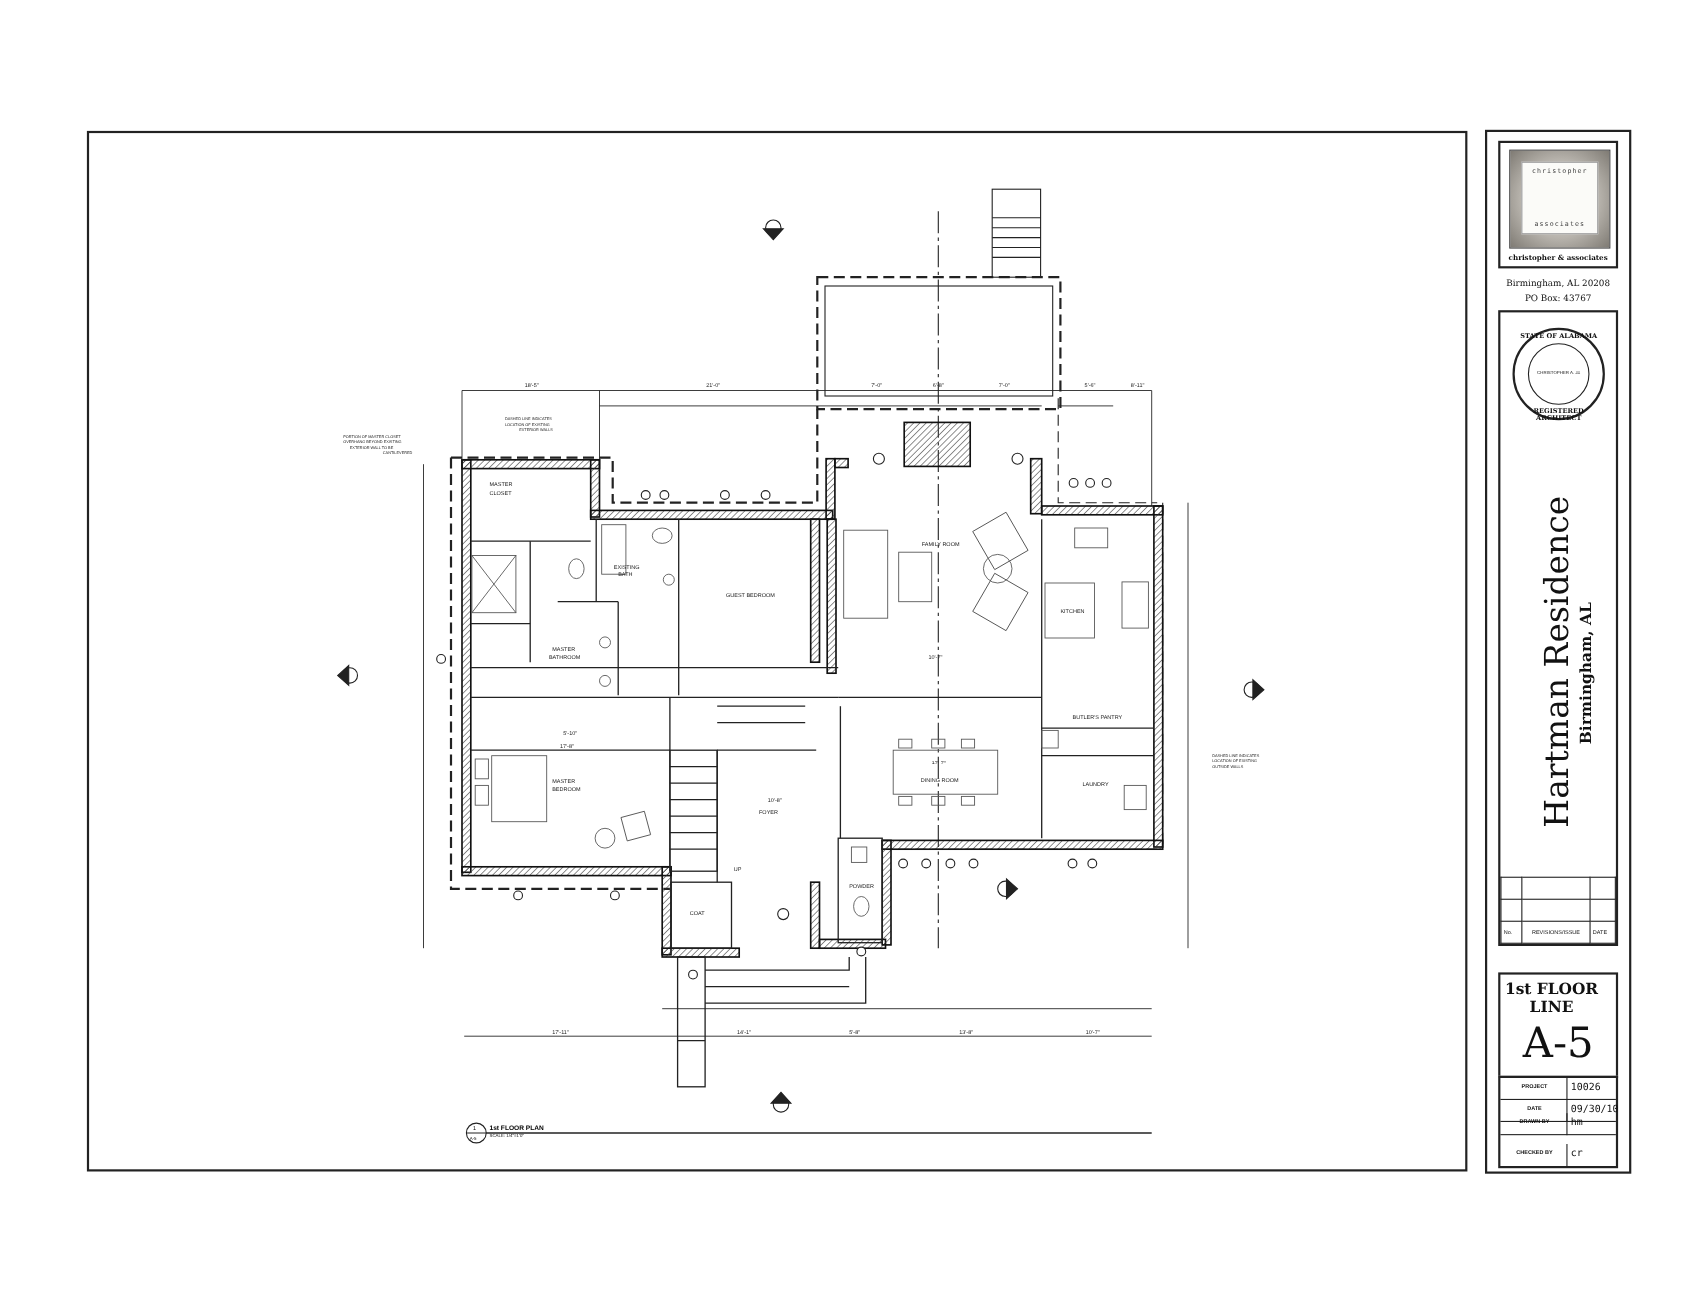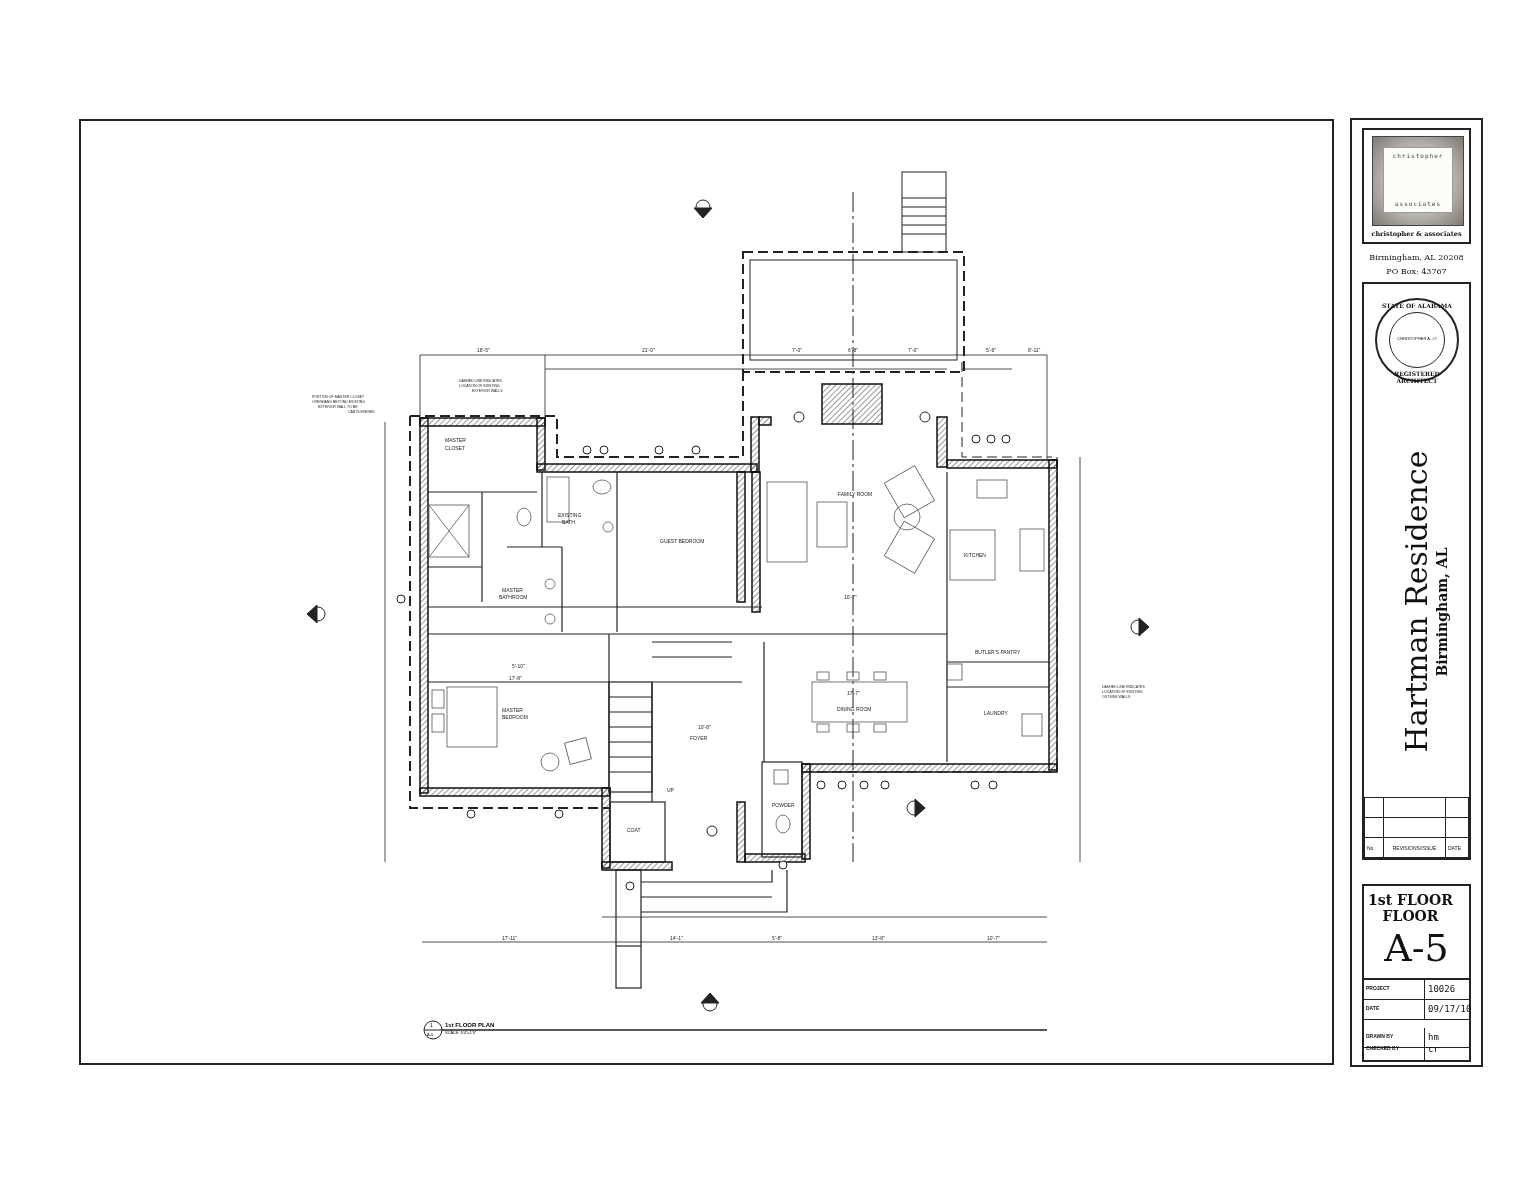--- a/index.html
+++ b/index.html
@@ -22,21 +22,21 @@
   .seal .lbl-top { top:2px; } .seal .lbl-bot { top:70px; }
   .seal .mid { position:absolute; left:0; top:36px; width:80px; text-align:center; font-size:4px; }
   .project-title { position:absolute; left:-118px; top:300px; width:340px; transform:rotate(-90deg); transform-origin:center; text-align:center; font-family:"DejaVu Serif", serif; font-size:30px; white-space:nowrap; }
   .project-loc { position:absolute; left:-92px; top:320px; width:340px; transform:rotate(-90deg); transform-origin:center; text-align:center; font-family:"DejaVu Serif", serif; font-size:14px; font-weight:bold; white-space:nowrap; }
   .rev-table { position:absolute; left:0; bottom:0; width:105px; border-collapse:collapse; }
   .rev-table td { border:1px solid #222; height:19px; font-size:5px; padding:0 2px; }
   .sheet-box { top:764px; height:96px; }
   .sheet-title { position:absolute; left:0; top:6px; width:93px; text-align:center; font-family:"DejaVu Serif", serif; font-size:14px; font-weight:bold; line-height:16px; }
   .sheet-num { position:absolute; left:0; top:40px; width:105px; text-align:center; font-family:"DejaVu Serif", serif; font-size:38px; }
   .info-box { top:858px; height:84px; }
-  .info-row { position:absolute; left:0; width:105px; height:20px; border-bottom:1px solid #222; box-sizing:border-box; font-size:8px; }
+  .info-row { position:absolute; left:0; width:105px; height:20px; border-bottom:1px solid #222; box-sizing:border-box; font-size:8px;text-align:center; }
   .info-row .k { position:absolute; left:2px; top:5px; width:58px; font-size:5px; font-weight:bold; }
   .info-row .v { position:absolute; left:64px; top:4px; font-family:"DejaVu Sans Mono", monospace; font-size:9px; }
   .info-row .div { position:absolute; left:60px; top:0; width:1px; height:20px; background:#222; }
   svg text { font-family:"Liberation Sans", sans-serif; }
 </style>
 </head>
 <body>
 
 <div class="sheet">
   <svg width="1251" height="942" viewBox="79 119 1251 942" style="position:absolute;left:0;top:0;">
@@ -324,37 +324,37 @@
         <td style="text-align:center">REVISIONS/ISSUE</td>
         <td>DATE</td>
       </tr>
     </tbody>
       </table>
   </div>
 
   <div class="tb-box sheet-box">
     <div class="sheet-title">
       <div>1st FLOOR</div>
-      <div>FLOOR</div>
+      <div>LINE</div>
     </div>
     <div class="sheet-num">A-5</div>
   </div>
 
   <div class="tb-box info-box">
     <div class="info-row" style="top:0">
         <span class="k">PROJECT</span>
         <span class="div"></span>
         <span class="v">10026</span>
       </div>
     <div class="info-row" style="top:20px">
         <span class="k">DATE</span>
         <span class="div"></span>
-        <span class="v">09/17/10</span>
-      </div>
-    <div class="info-row" style="top:48px">
+        <span class="v">09/30/10</span>
+      </div>
+    <div class="info-row" style="top:32px">
         <span class="k">DRAWN BY</span>
         <span class="div"></span>
         <span class="v">hm</span>
       </div>
     <div class="info-row" style="top:60px;border-bottom:none">
         <span class="k">CHECKED BY</span>
         <span class="div"></span>
         <span class="v">cr</span>
       </div>
   </div>

